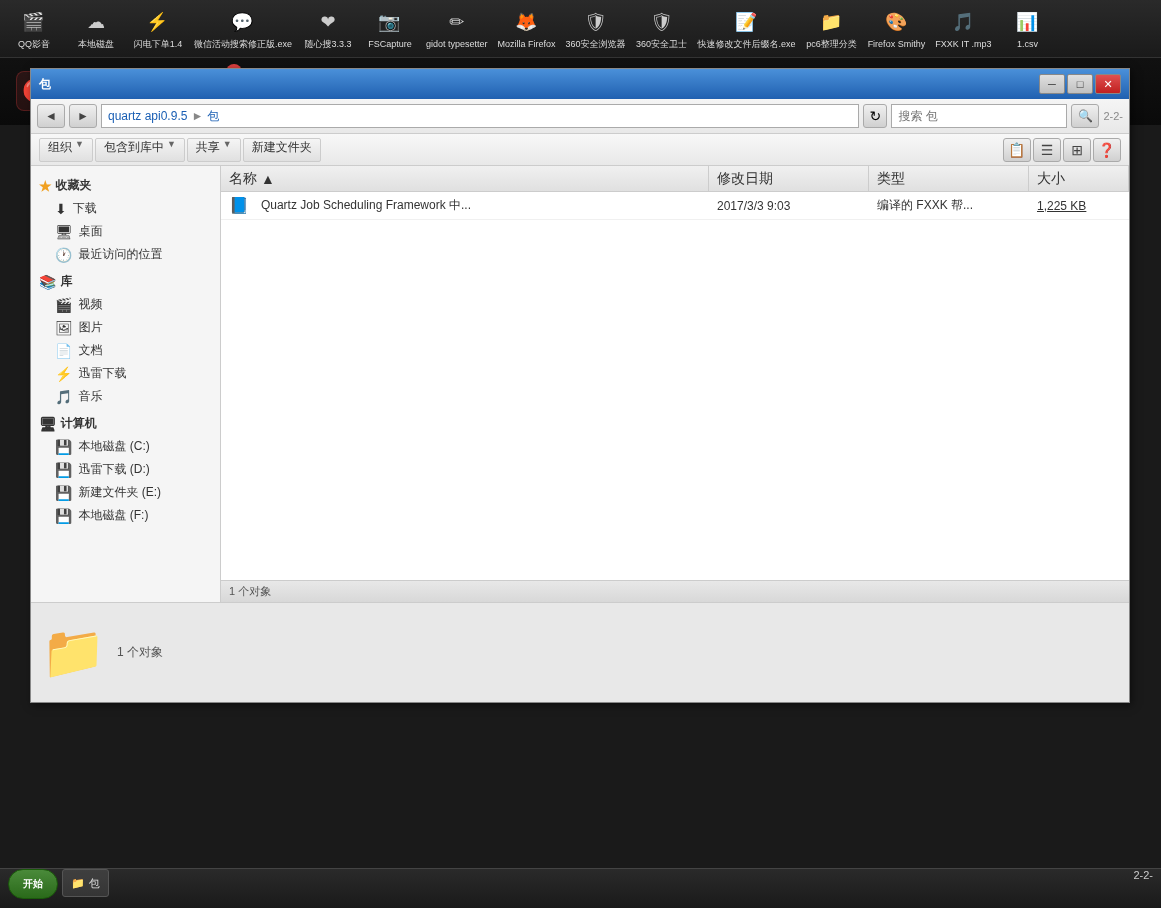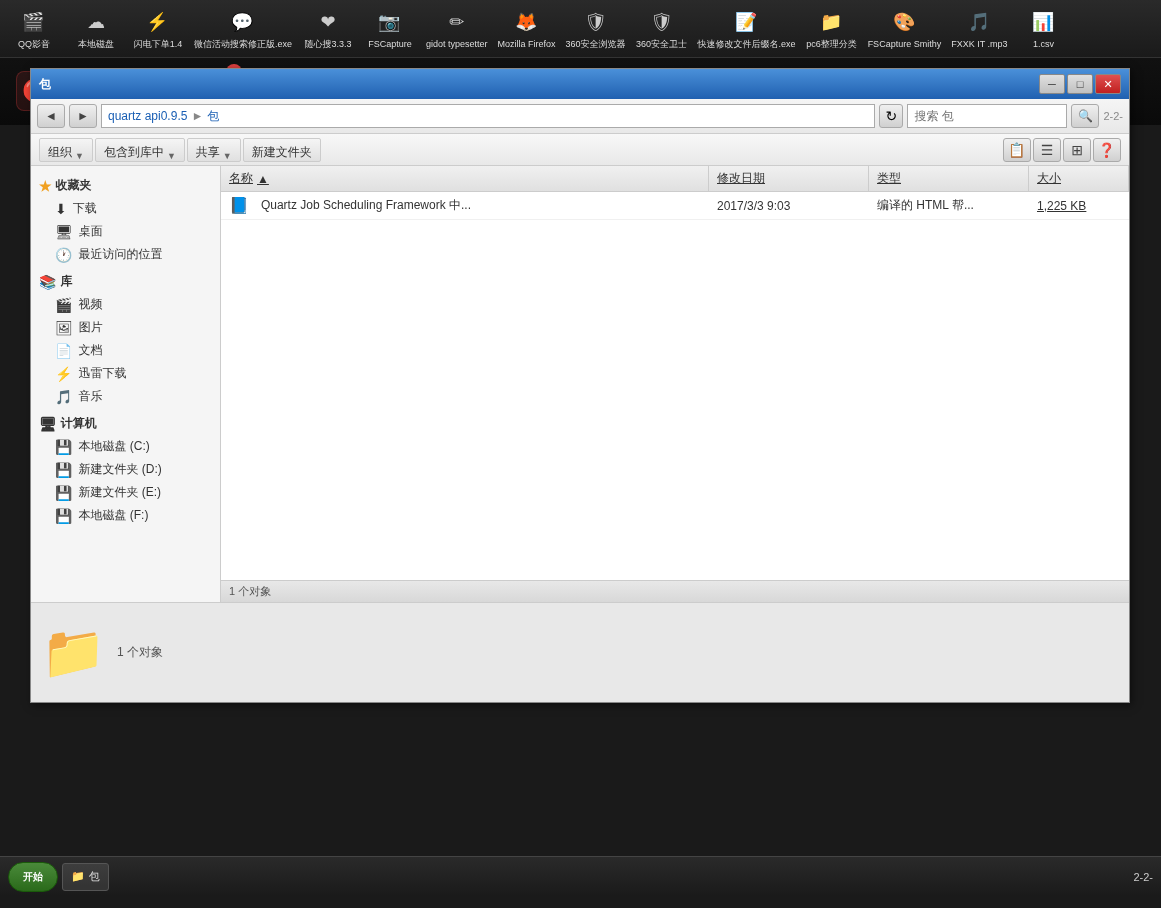--- a/index.html
+++ b/index.html
@@ -155,21 +155,21 @@
       color: #333;
       padding: 0 6px;
       height: 24px;
       flex: 1;
       border: 1px solid #aaa;
       background: white;
     }
     .path-sep { color: #888; }
     .path-part { color: #1a5fb4; cursor: pointer; }
     .search-box {
-      width: 160px;
+      width: 176px;
       height: 24px;
       border: 1px solid #aaa;
       background: white;
       padding: 0 6px;
       font-size: 12px;
       font-family: inherit;
     }
     .refresh-btn {
       width: 24px;
       height: 24px;
@@ -193,21 +193,21 @@
       padding: 0 8px;
       gap: 2px;
     }
     .toolbar-btn {
       height: 24px;
       padding: 0 8px;
       background: linear-gradient(to bottom, #f5f5f5, #e0e0e0);
       border: 1px solid #ccc;
       border-radius: 2px;
       display: flex;
-      align-items: flex-end;
+      align-items: flex-start;
       gap: 3px;
       cursor: pointer;
       font-size: 12px;
       font-family: inherit;
       color: #333;
     }
     .toolbar-btn .arrow { font-size: 9px; color: #666; }
 
     
     .content-area {
@@ -265,23 +265,22 @@
       overflow: hidden;
     }
 
     
     .col-headers {
       height: 26px;
       background: linear-gradient(to bottom, #f0f0f0, #e0e0e0);
       border-bottom: 1px solid #ccc;
       display: flex;
       align-items: center;
-      font-size: 12px;
+      font-size: 14px;
       color: #333;
-      text-decoration: underline;
     }
     .col-header {
       padding: 0 8px;
       height: 100%;
       display: flex;
       align-items: center;
       border-right: 1px solid #ccc;
       cursor: pointer;
       user-select: none;
       gap: 4px;
@@ -352,27 +351,27 @@
       font-size: 52px;
     }
     .status-count {
       font-size: 12px;
       color: #555;
     }
 
     
     .taskbar-bottom {
       position: absolute;
-      bottom: 12px;
+      bottom: 0;
       left: 0;
       width: 100%;
       height: 40px;
       background: linear-gradient(to bottom, #2a2a2a, #1a1a1a);
       display: flex;
-      align-items: center;
+      align-items: flex-start;
       padding: 0 8px;
       gap: 4px;
       border-top: 1px solid #444;
     }
     .start-btn {
       width: 50px;
       height: 30px;
       background: linear-gradient(to bottom, #4a8a3a, #2a6a1a);
       border: 1px solid #1a5a0a;
       border-radius: 15px;
@@ -454,21 +453,21 @@
     <div class="taskbar-item">
       <div class="taskbar-icon">📝</div>
       <div class="taskbar-label">快速修改文件后缀名.exe</div>
     </div>
     <div class="taskbar-item">
       <div class="taskbar-icon">📁</div>
       <div class="taskbar-label">pc6整理分类</div>
     </div>
     <div class="taskbar-item">
       <div class="taskbar-icon">🎨</div>
-      <div class="taskbar-label">FSCapture Smithy</div>
+      <div class="taskbar-label">Firefox Smithy</div>
     </div>
     <div class="taskbar-item">
       <div class="taskbar-icon">🎵</div>
       <div class="taskbar-label">FXXK IT .mp3</div>
     </div>
     <div class="taskbar-item">
       <div class="taskbar-icon">📊</div>
       <div class="taskbar-label">1.csv</div>
     </div>
   </div>
@@ -621,21 +620,21 @@
         <div class="sidebar-section-header">
           <span class="folder-icon">🖥</span>
           <span>计算机</span>
         </div>
         <div class="sidebar-item">
           <span class="item-icon">💾</span>
           <span>本地磁盘 (C:)</span>
         </div>
         <div class="sidebar-item">
           <span class="item-icon">💾</span>
-          <span>新建文件夹 (D:)</span>
+          <span>迅雷下载 (D:)</span>
         </div>
         <div class="sidebar-item">
           <span class="item-icon">💾</span>
           <span>新建文件夹 (E:)</span>
         </div>
         <div class="sidebar-item">
           <span class="item-icon">💾</span>
           <span>本地磁盘 (F:)</span>
         </div>
       </div>
@@ -662,21 +661,21 @@
       <div class="file-list">
         <div class="file-row">
           <div class="file-cell file-cell-name">
             <span class="file-icon">📘</span>
             <span>Quartz Job Scheduling Framework 中...</span>
           </div>
           <div class="file-cell file-cell-date">
             <span>2017/3/3 9:03</span>
           </div>
           <div class="file-cell file-cell-type">
-            <span>编译的 HTML 帮...</span>
+            <span>编译的 FXXK 帮...</span>
           </div>
           <div class="file-cell file-cell-size">
             <span>1,225 KB</span>
           </div>
         </div>
       </div>
 
       <div class="status-bar">
         <span>1 个对象</span>
       </div>

